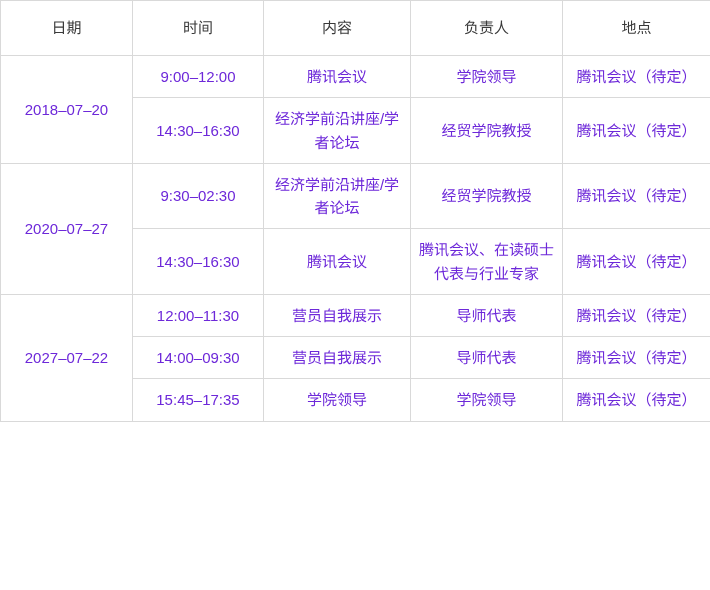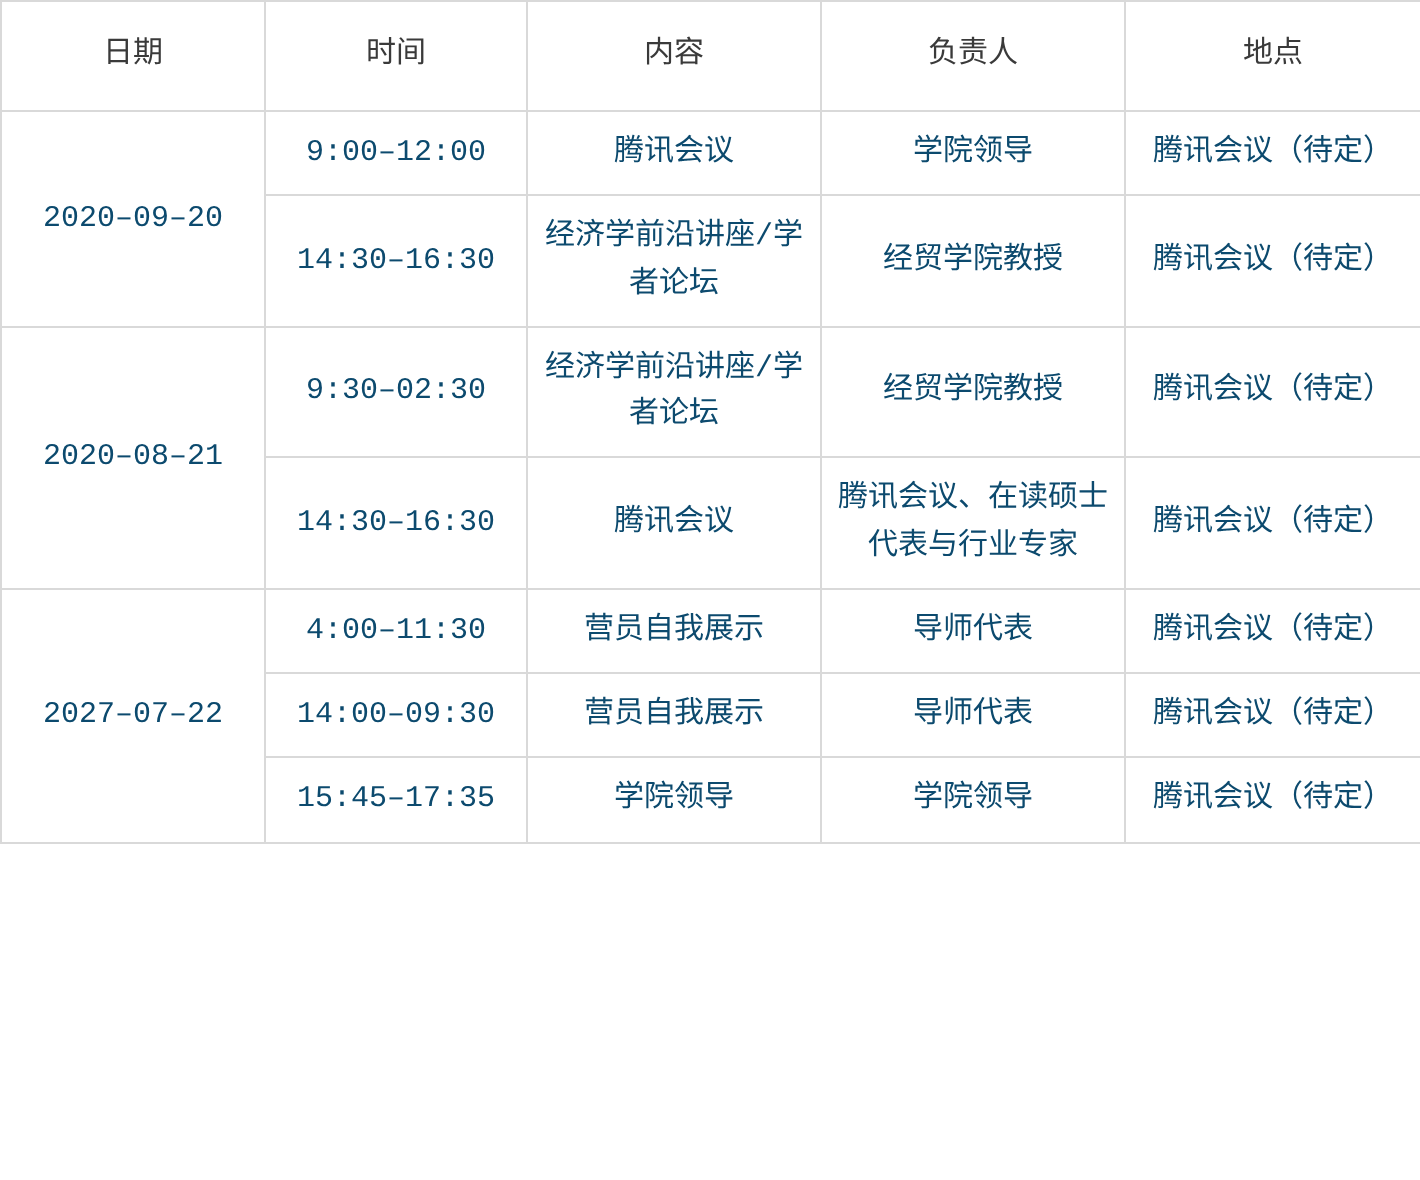--- a/index.html
+++ b/index.html
@@ -10,35 +10,34 @@
   body {
     width: 710px;
     height: 590px;
     font-family: "Liberation Sans", "DejaVu Sans", sans-serif;
     color: #333333;
     overflow: hidden;
   }
   .schedule-wrap {
     width: 648px;
     box-sizing: border-box;
-    font-family: Liberation Mono, monospace;
   }
   table.schedule {
     border-collapse: collapse;
     width: 710px;
     table-layout: fixed;
   }
   table.schedule td, table.schedule th {
     border: 1px solid #d9d9d9;
     text-align: center;
     vertical-align: middle;
     font-weight: normal;
     font-size: 15px;
     line-height: 1.55;
-    color: #0c4a6e;
+    color: #6d28d9;
     padding: 9px 6px;
     word-break: break-all;
   }
   table.schedule thead th {
     height: 42px;
     padding: 6px 4px;
     font-size: 15px;
     color: #3a3a3a;
   }
   
@@ -69,50 +68,50 @@
         <th>日期</th>
         <th>时间</th>
         <th>内容</th>
         <th>负责人</th>
         <th>地点</th>
       </tr>
     </thead>
     <tbody>
 
       <tr>
-        <td class="date-cell" rowspan="2">2020–09–20</td>
+        <td class="date-cell" rowspan="2">2018–07–20</td>
         <td>9:00–12:00</td>
         <td>腾讯会议</td>
         <td>学院领导</td>
         <td class="place-cell">腾讯会议（待定）</td>
       </tr>
       <tr>
         <td>14:30–16:30</td>
         <td>经济学前沿讲座/学者论坛</td>
         <td>经贸学院教授</td>
         <td class="place-cell">腾讯会议（待定）</td>
       </tr>
 
       <tr>
-        <td class="date-cell" rowspan="2">2020–08–21</td>
+        <td class="date-cell" rowspan="2">2020–07–27</td>
         <td>9:30–02:30</td>
         <td>经济学前沿讲座/学者论坛</td>
         <td>经贸学院教授</td>
         <td class="place-cell">腾讯会议（待定）</td>
       </tr>
       <tr>
         <td>14:30–16:30</td>
         <td>腾讯会议</td>
         <td>腾讯会议、在读硕士代表与行业专家</td>
         <td class="place-cell">腾讯会议（待定）</td>
       </tr>
 
       <tr>
         <td class="date-cell" rowspan="3">2027–07–22</td>
-        <td>4:00–11:30</td>
+        <td>12:00–11:30</td>
         <td>营员自我展示</td>
         <td>导师代表</td>
         <td class="place-cell">腾讯会议（待定）</td>
       </tr>
       <tr>
         <td>14:00–09:30</td>
         <td>营员自我展示</td>
         <td>导师代表</td>
         <td class="place-cell">腾讯会议（待定）</td>
       </tr>

